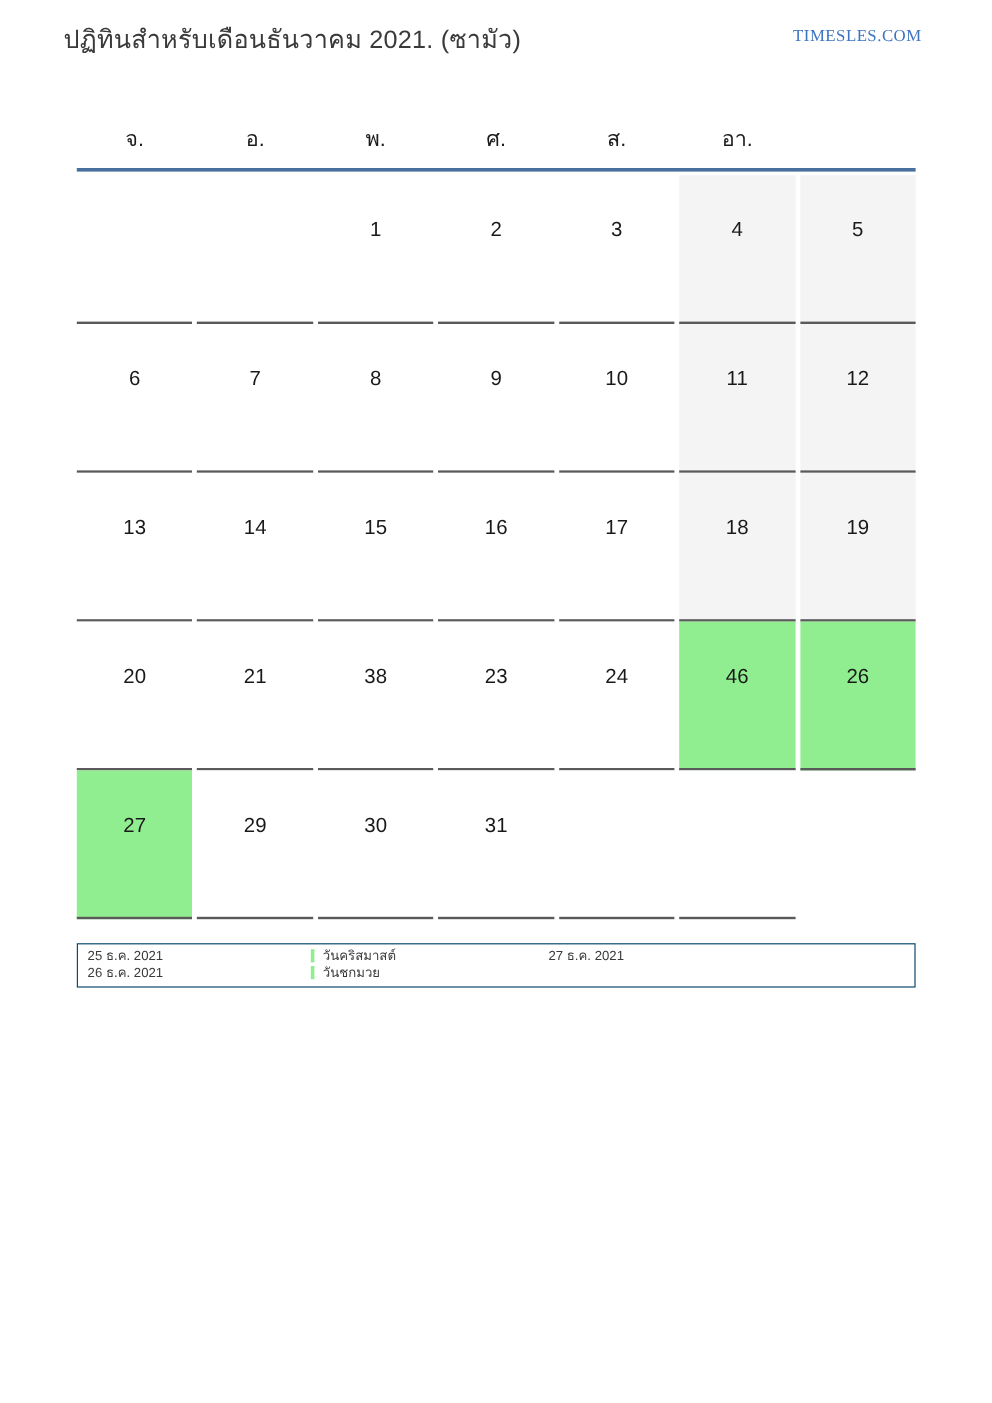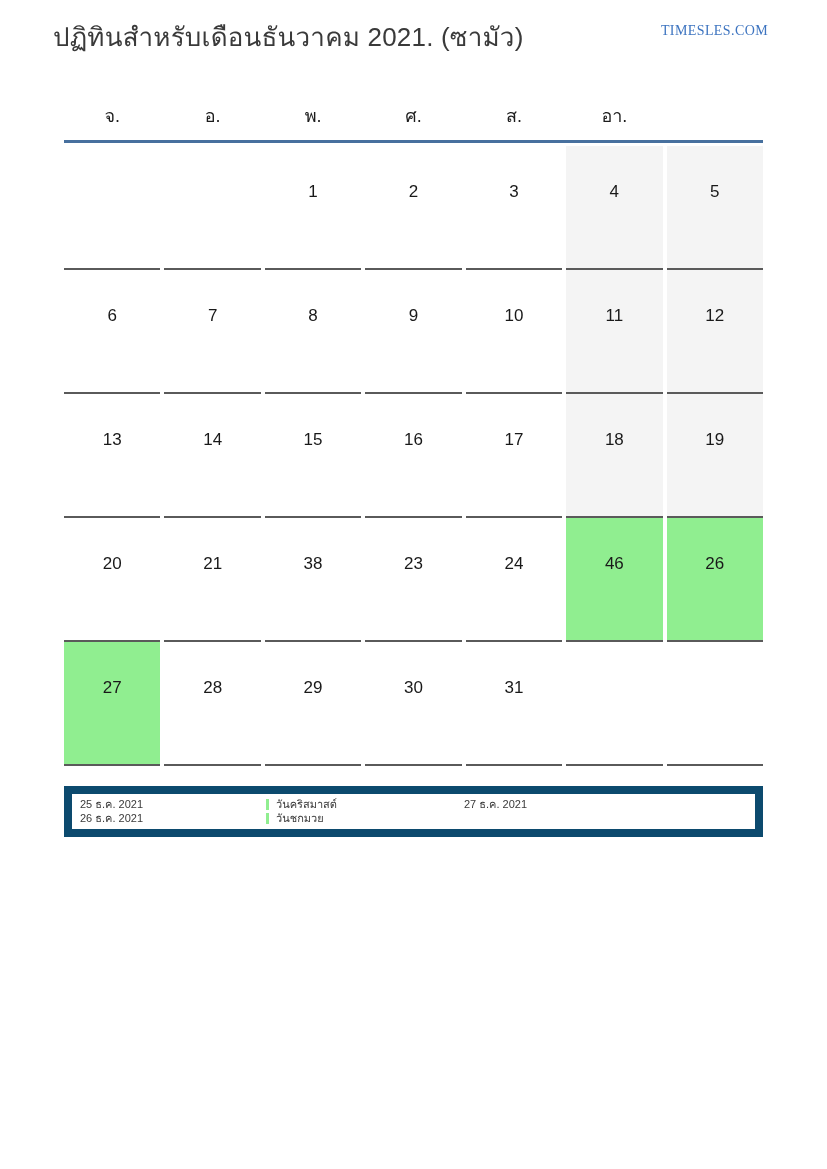--- a/index.html
+++ b/index.html
@@ -5,21 +5,21 @@
   html,body{margin:0;padding:0;background:#fff;}
   .page{
     position:relative;
     width:827px;height:1169px;
     background:#ffffff;
     font-family:"Liberation Sans","DejaVu Sans",sans-serif;
     overflow:hidden;
   }
   .page-title{
     position:absolute;left:53px;top:16px;
-    font-size:26px;color:#3a3a3a;letter-spacing:.2px;
+    font-size:21px;color:#3a3a3a;letter-spacing:.2px;
   }
   .site-link{
     position:absolute;right:59px;top:23px;
     font-size:14px;color:#3d74c0;text-decoration:none;letter-spacing:.4px;font-family:Liberation Serif, serif;
   }
   .calendar{
     position:absolute;left:64px;top:88px;width:699px;
   }
   .weekday-row{
     display:grid;grid-template-columns:repeat(7,1fr);column-gap:4px;
@@ -41,21 +41,21 @@
   }
   .cell.weekend{background:var(--weekend-bg,#f4f4f4);}
   .cell.holiday{background:var(--holiday-bg,#90ee90);}
   .daynum{
     display:block;padding-top:36px;text-align:center;
     font-size:17px;color:#191919;
   }
   .legend-box{
     position:absolute;left:64px;top:786px;width:699px;
     box-sizing:border-box;
-    border:8px solid #0c4a6e;
+    border:1px solid #0c4a6e;
     padding:4px 4px 4px 8px;
     display:grid;grid-template-columns:186px 198px 136px auto;
     font-size:11px;line-height:13.5px;color:#3a3a3a;
   }
   .legend-line{white-space:nowrap;}
   .legend-marker{
     display:inline-block;width:3px;height:11px;
     background:var(--marker-bg,#90ee90);
     margin-right:7px;vertical-align:-2px;
   }
@@ -156,23 +156,20 @@
         <div class="cell holiday">
           <span class="daynum">46</span>
         </div>
         <div class="cell holiday">
           <span class="daynum">26</span>
         </div>
         <div class="cell holiday">
           <span class="daynum">27</span>
         </div>
         <div class="cell">
-          <span class="daynum">28</span>
-        </div>
-        <div class="cell">
           <span class="daynum">29</span>
         </div>
         <div class="cell">
           <span class="daynum">30</span>
         </div>
         <div class="cell">
           <span class="daynum">31</span>
         </div>
         <div class="cell"></div>
         <div class="cell"></div>

